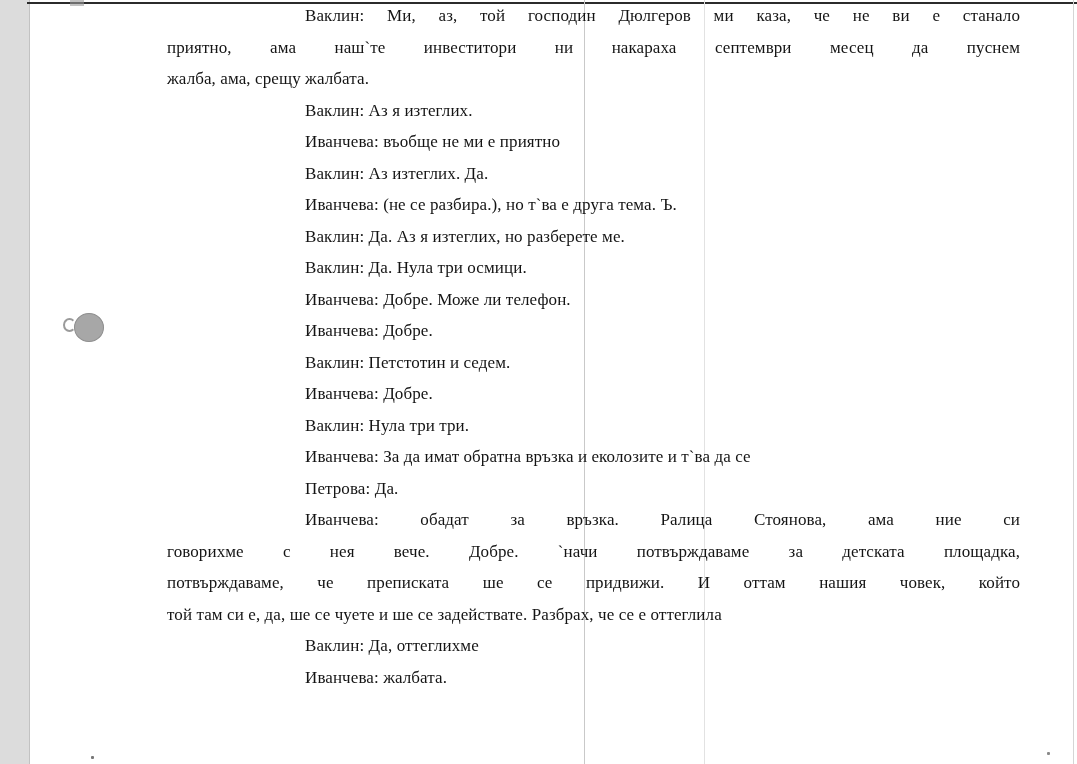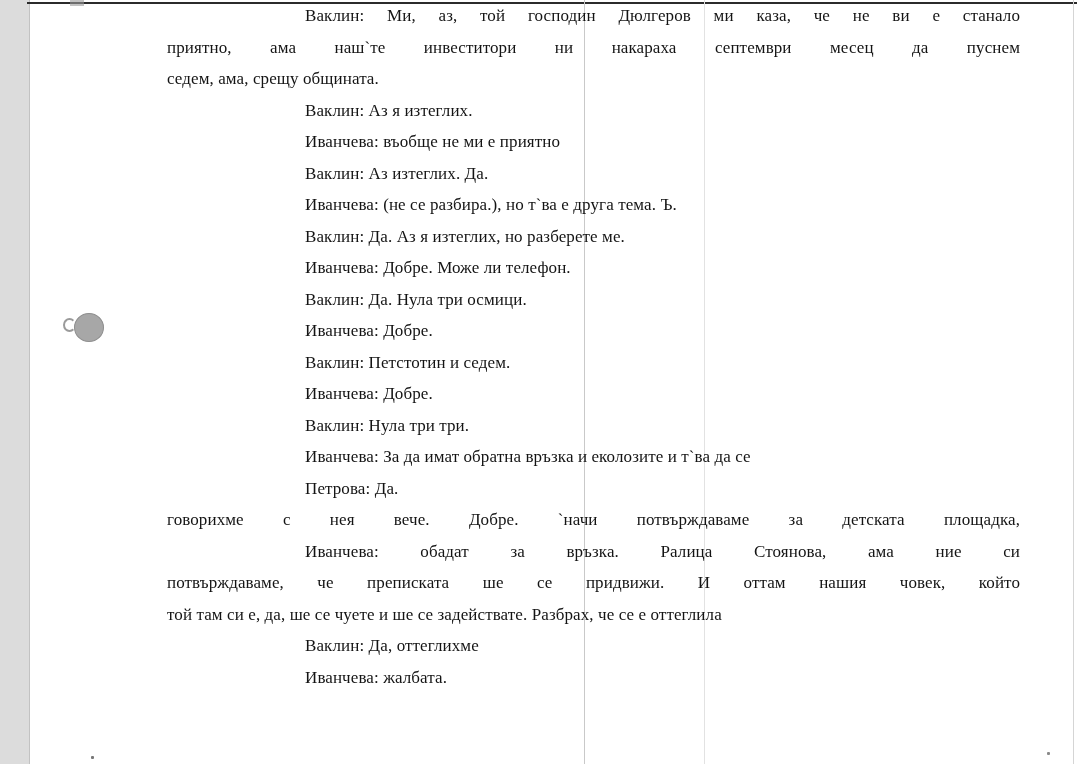--- a/index.html
+++ b/index.html
@@ -61,33 +61,33 @@
 <div class="fold-b"></div>
 <div class="right-edge"></div>
 <div class="punch-hole"></div>
 <div class="punch-hook"></div>
 <div class="speck speck-bl"></div>
 <div class="speck speck-br"></div>
 
 <div class="text-block">
   <div class="ln ind just">Ваклин: Ми, аз, той господин Дюлгеров ми каза, че не ви е станало</div>
   <div class="ln just">приятно, ама наш`те инвеститори ни накараха септември месец да пуснем</div>
-  <div class="ln">седем, ама, срещу общината.</div>
+  <div class="ln">жалба, ама, срещу жалбата.</div>
   <div class="ln ind">Ваклин: Аз я изтеглих.</div>
   <div class="ln ind">Иванчева: въобще не ми е приятно</div>
   <div class="ln ind">Ваклин: Аз изтеглих. Да.</div>
   <div class="ln ind">Иванчева: (не се разбира.), но т`ва е друга тема. Ъ.</div>
   <div class="ln ind">Ваклин: Да. Аз я изтеглих, но разберете ме.</div>
+  <div class="ln ind">Ваклин: Да. Нула три осмици.</div>
   <div class="ln ind">Иванчева: Добре. Може ли телефон.</div>
-  <div class="ln ind">Ваклин: Да. Нула три осмици.</div>
   <div class="ln ind">Иванчева: Добре.</div>
   <div class="ln ind">Ваклин: Петстотин и седем.</div>
   <div class="ln ind">Иванчева: Добре.</div>
   <div class="ln ind">Ваклин: Нула три три.</div>
   <div class="ln ind">Иванчева: За да имат обратна връзка и еколозите и т`ва да се</div>
   <div class="ln ind">Петрова: Да.</div>
+  <div class="ln ind just">Иванчева: обадат за връзка. Ралица Стоянова, ама ние си</div>
   <div class="ln just">говорихме с нея вече. Добре. `начи потвърждаваме за детската площадка,</div>
-  <div class="ln ind just">Иванчева: обадат за връзка. Ралица Стоянова, ама ние си</div>
   <div class="ln just">потвърждаваме, че преписката ше се придвижи. И оттам нашия човек, който</div>
   <div class="ln">той там си е, да, ше се чуете и ше се задействате. Разбрах, че се е оттеглила</div>
   <div class="ln ind">Ваклин: Да, оттеглихме</div>
   <div class="ln ind">Иванчева: жалбата.</div>
 </div>
 
 </body></html>

